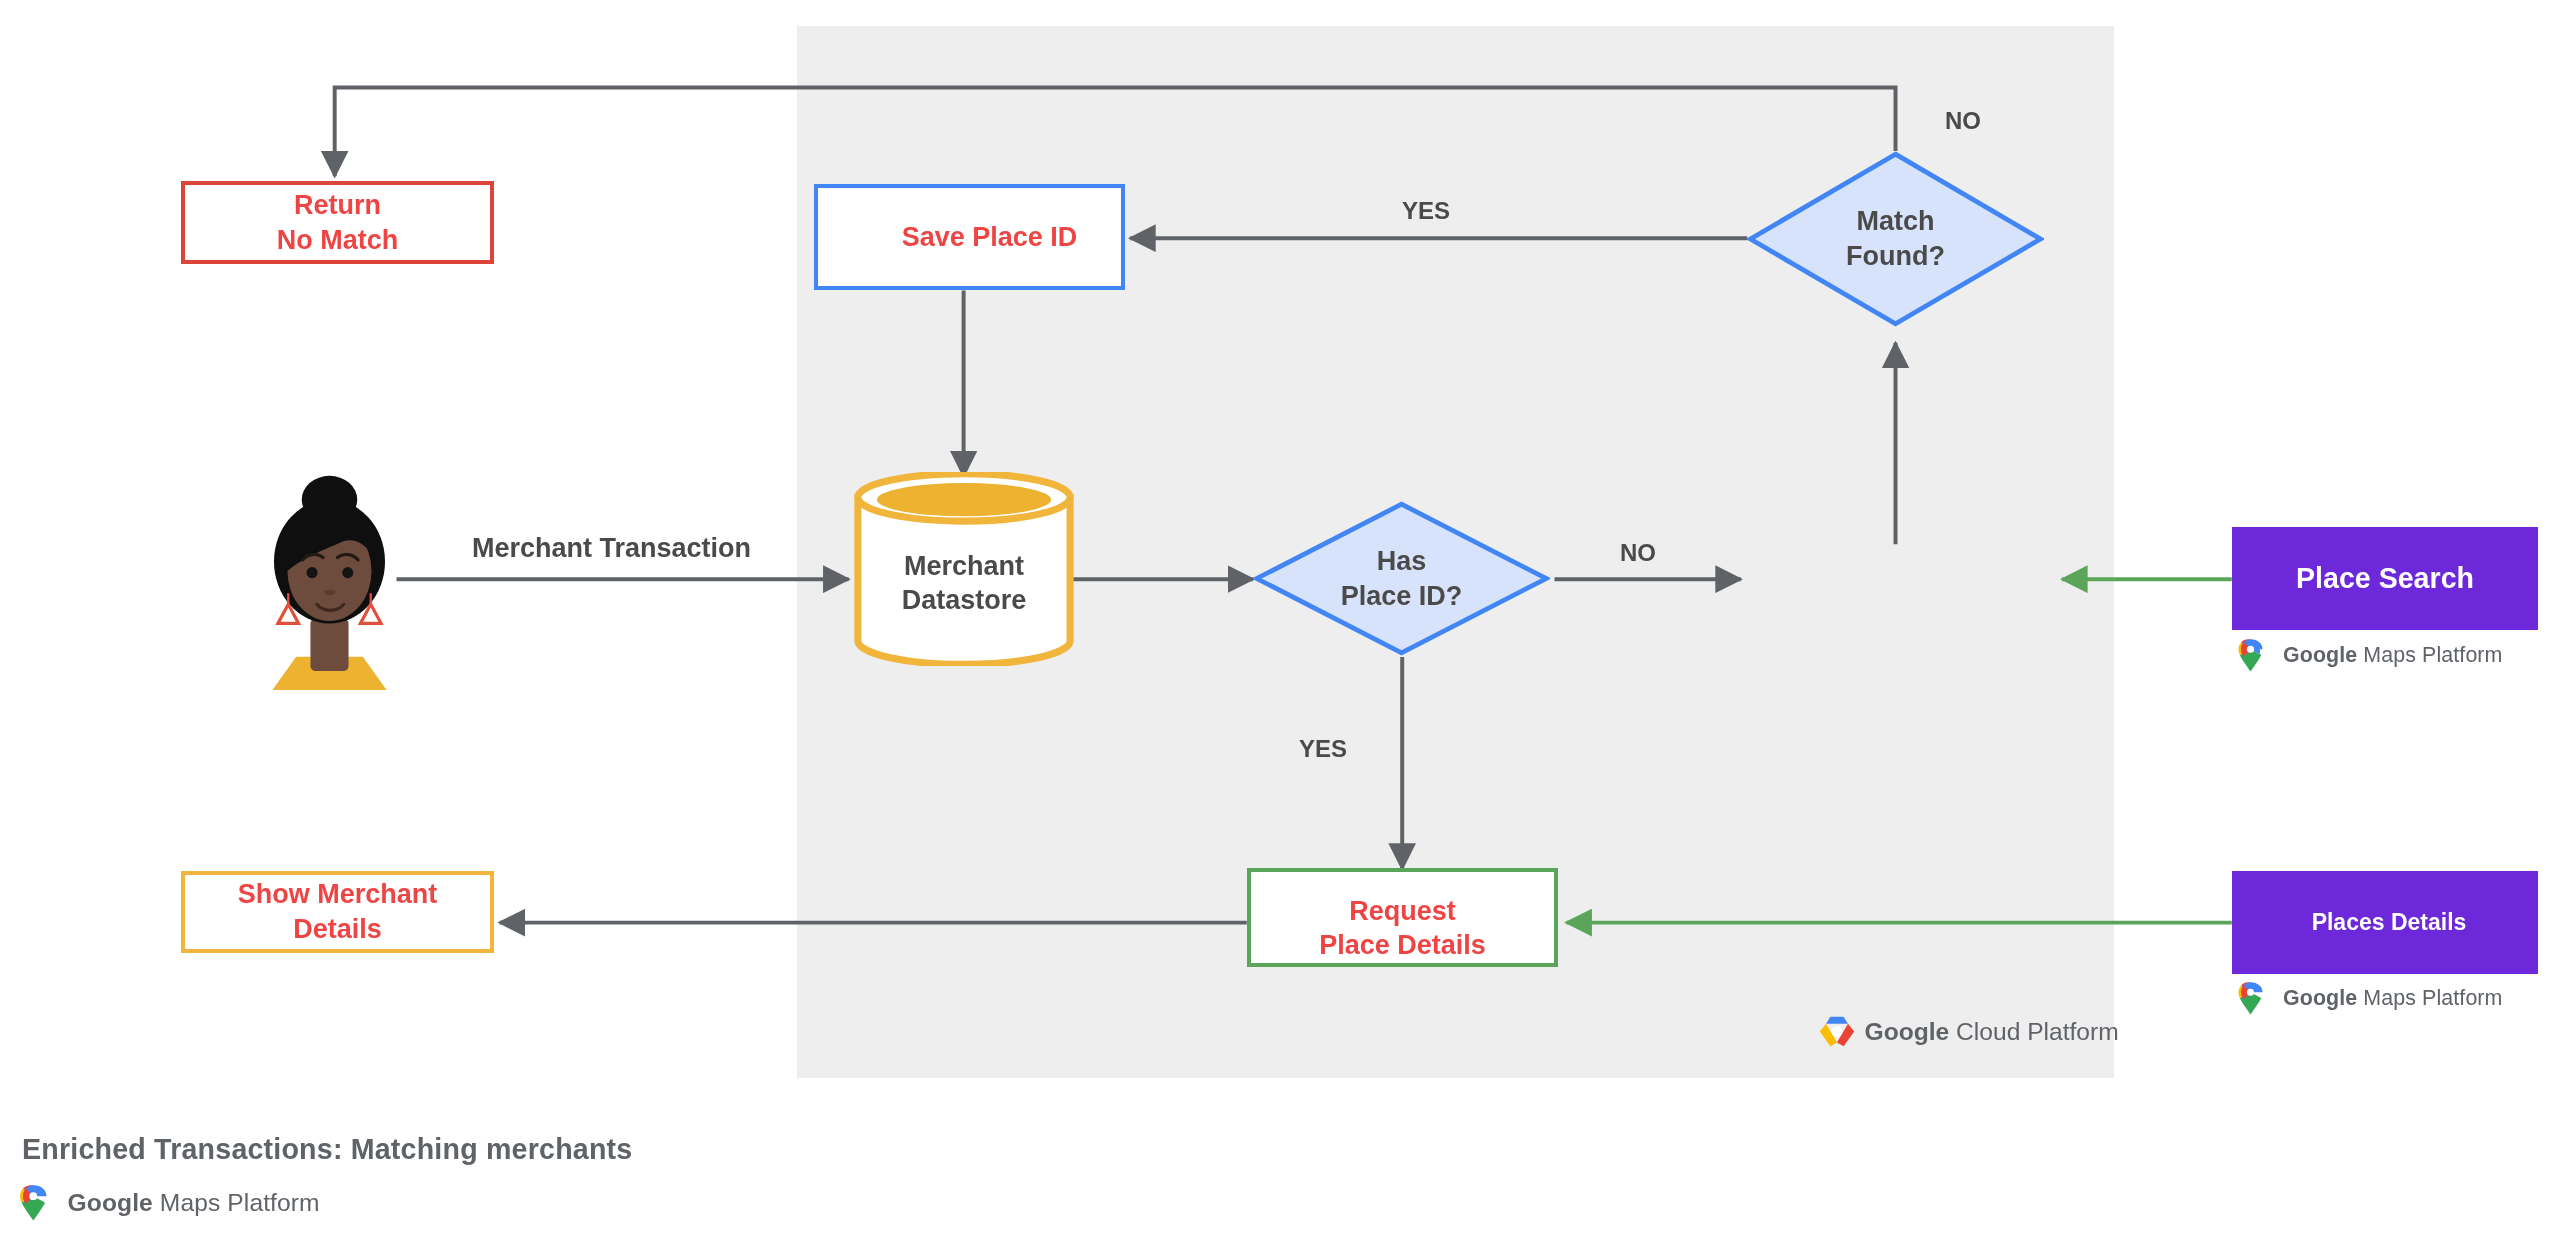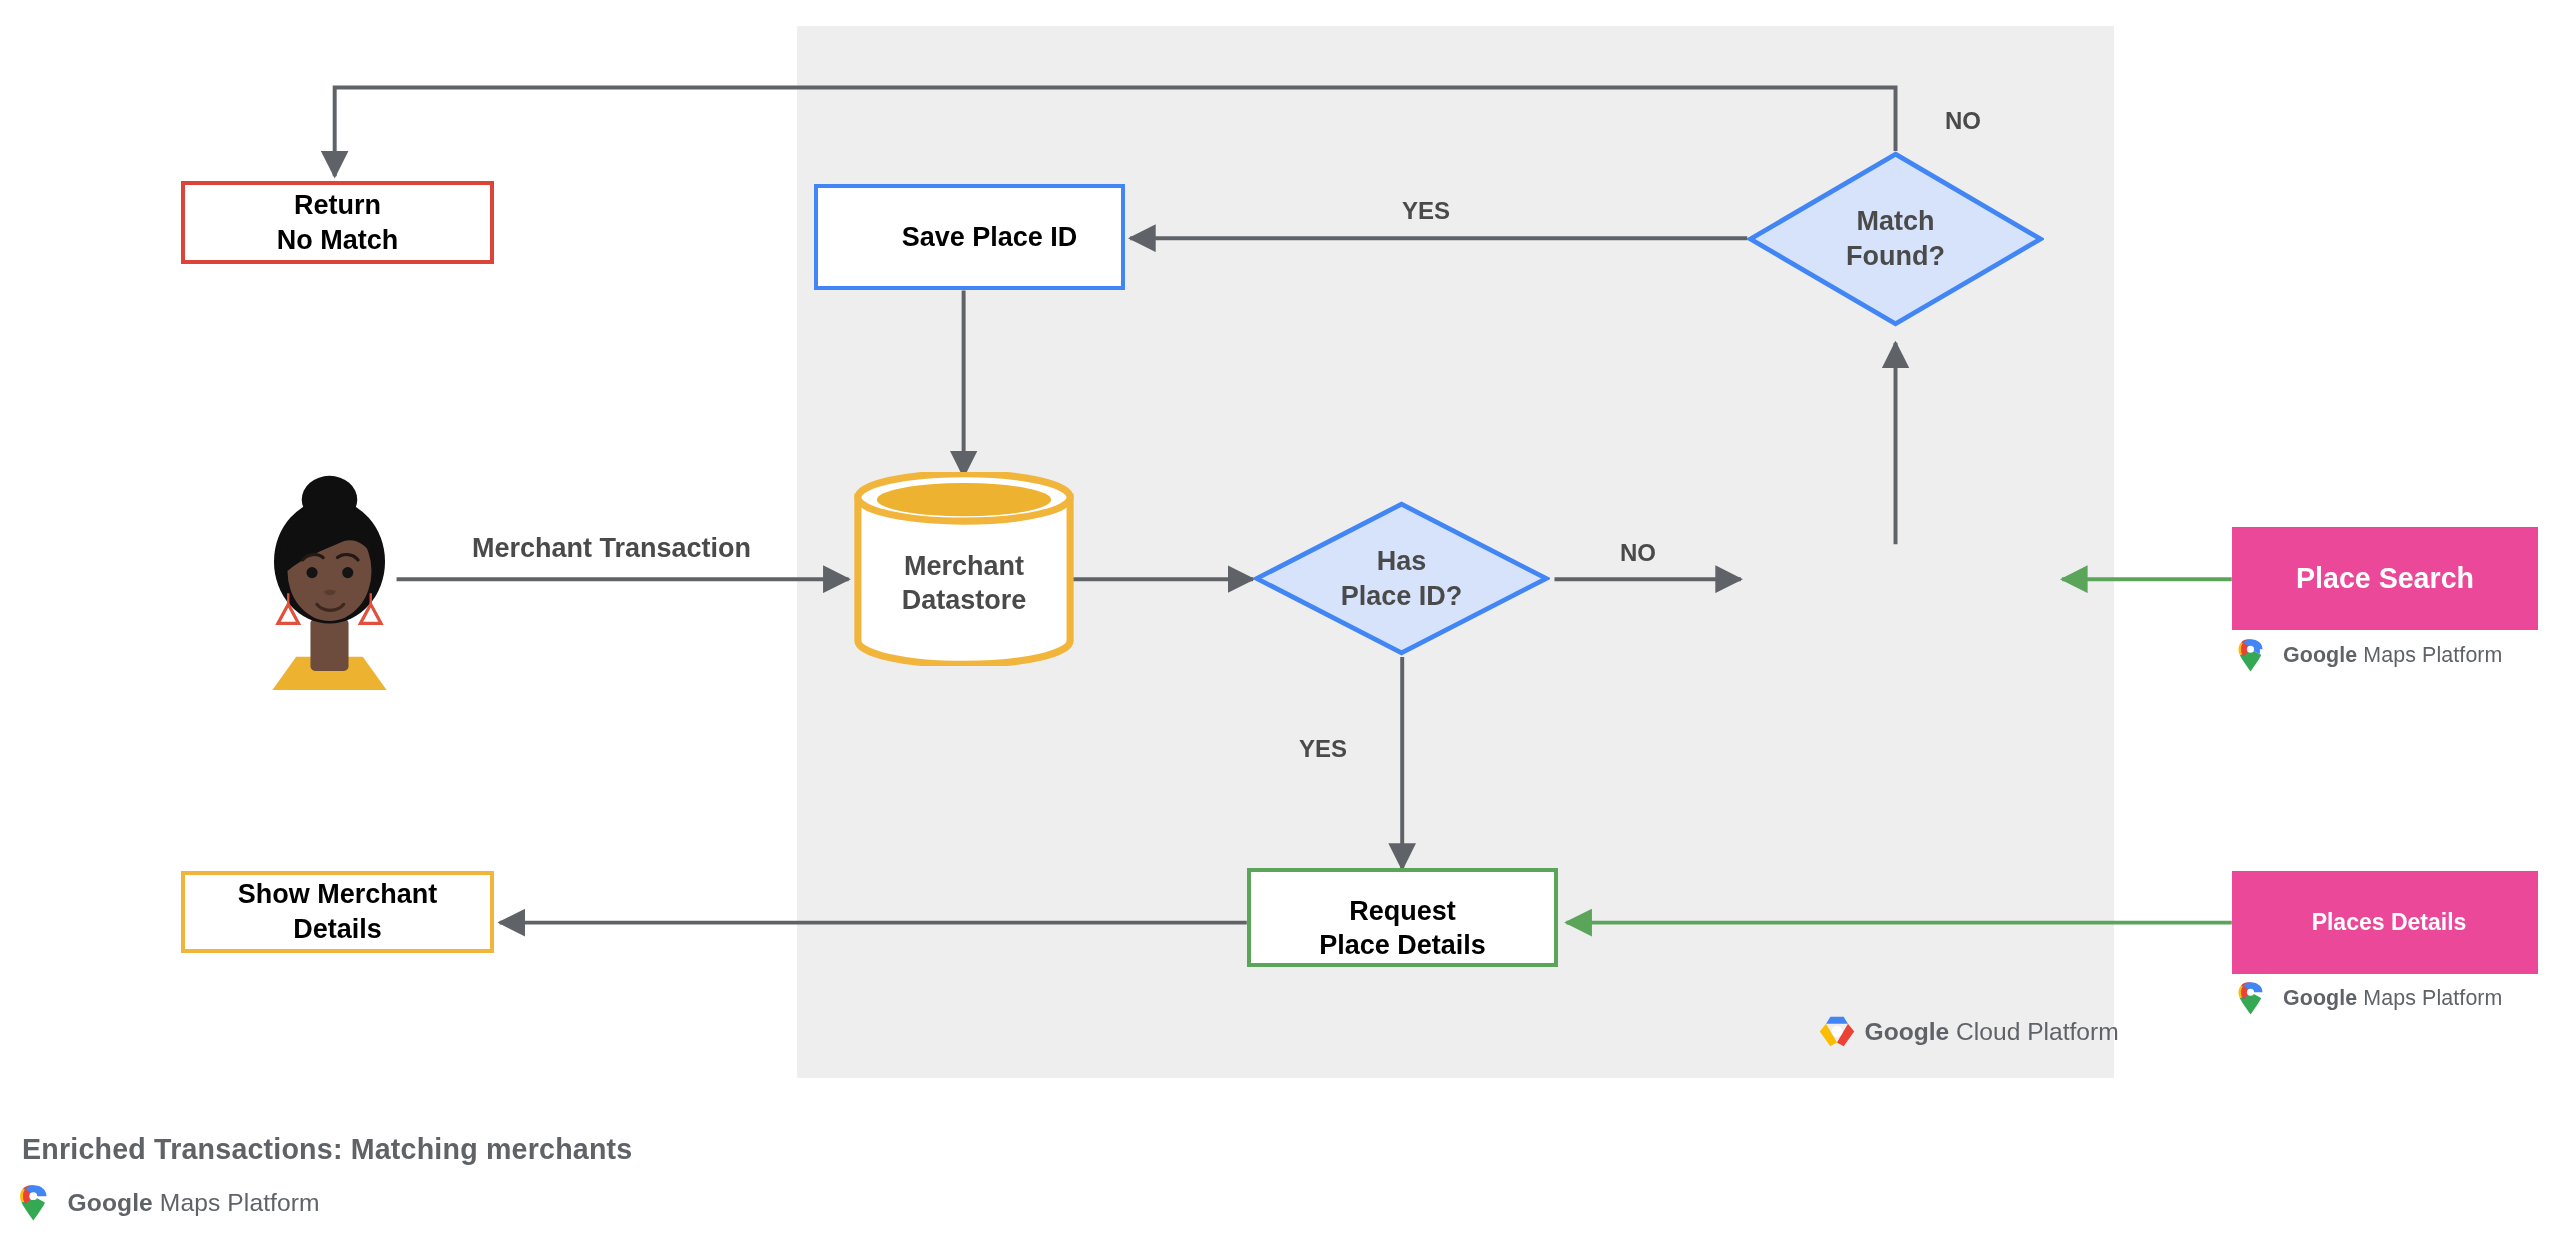--- a/index.html
+++ b/index.html
@@ -40,29 +40,29 @@
     background: #ffffff;
     font-weight: bold;
     line-height: 1.28;
     white-space: pre-line;
   }
   .node.red    { border: 4.8px solid #DB4437; }
   .node.blue   { border: 4.8px solid #4285F4; padding-left: 40px; }
   .node.green  { border: 4.8px solid #5BA55B; }
   .node.yellow { border: 4.8px solid #F2B53C; }
 
-  .node-text { color: #000000; }
+  .node-text { color: #ef4444; }
 
   
   .api-btn {
     box-sizing: border-box;
     display: flex;
     align-items: center;
     justify-content: center;
-    background: #ec4899;
+    background: #6d28d9;
     color: #ffffff;
     font-weight: bold;
     text-align: center;
   }
 
   
   .diamond-wrap { }
   .diamond-label {
     position: absolute;
     left: 0; top: 0;

